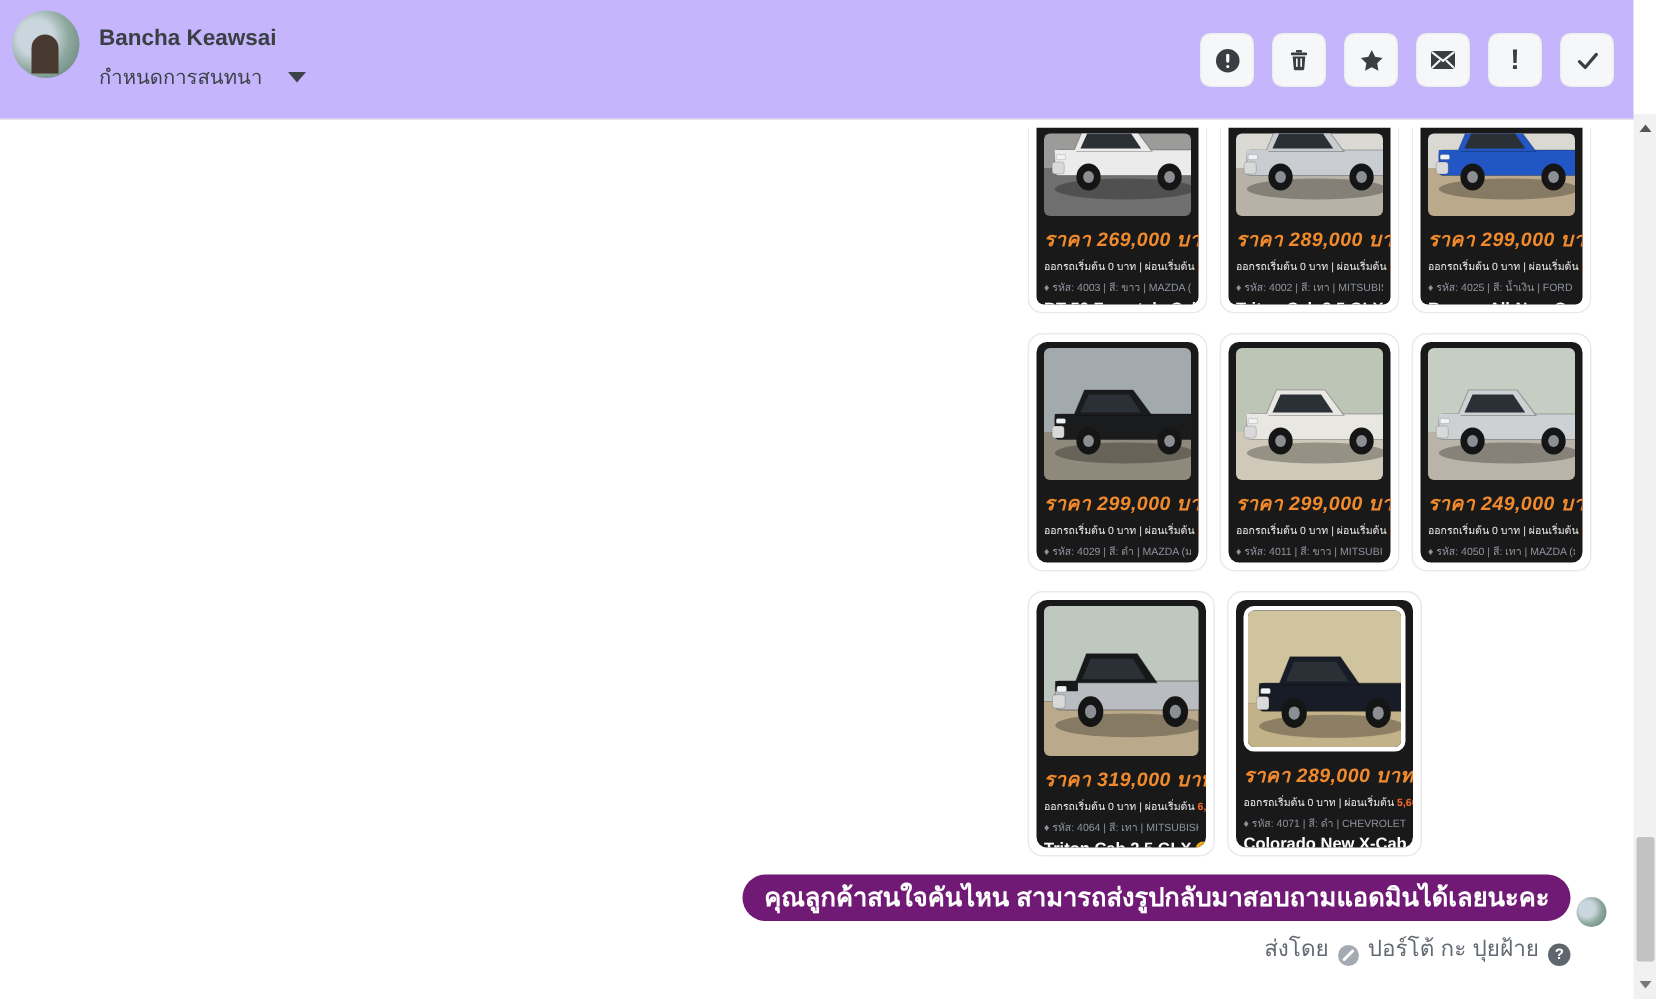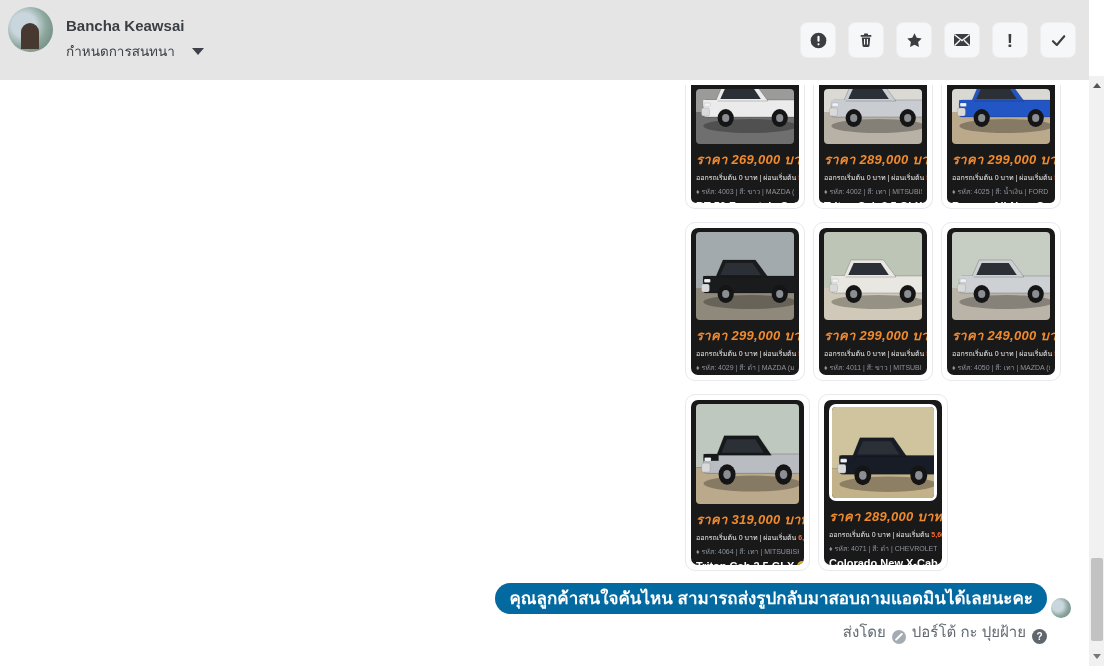--- a/index.html
+++ b/index.html
@@ -1,20 +1,20 @@
 <!DOCTYPE html>
 <html><head>
 <meta charset="utf-8">
 <style>
   * { margin:0; padding:0; box-sizing:border-box; }
   html,body { width:1104px; height:666px; overflow:hidden; }
   body { font-family:"Liberation Sans","DejaVu Sans",sans-serif; background:#fff; position:relative; }
 
   
-  .header { position:absolute; left:0; top:0; width:1089px; height:80px; background:#e5e5e5;
+  .header { position:absolute; left:0; top:0; width:1089px; height:80px; background:#c4b5fd;
             border-bottom:1px solid #e3e5e8; z-index:5; }
   .avatar { position:absolute; left:8px; top:7px; width:45px; height:45px; border-radius:50%;
             background:radial-gradient(circle at 35% 40%, #c9d6dd 0 30%, #8fa9a0 55%, #5d7a6e 100%); overflow:hidden; }
   .avatar::after { content:""; position:absolute; left:13px; top:16px; width:18px; height:26px;
             border-radius:9px 9px 0 0; background:#47392f; }
   .h-name { position:absolute; left:66px; top:17px; font-size:15px; font-weight:700; color:#3a3f44; }
   .h-sub  { position:absolute; left:66px; top:40px; font-size:13.5px; color:#3d4248; display:flex; align-items:center; gap:17px; }
   .caret-down { width:0; height:0; border-left:6px solid transparent; border-right:6px solid transparent;
             border-top:7px solid #3d4248; display:inline-block; }
   .actions { position:absolute; left:800px; top:22px; display:flex; gap:12px; }
@@ -38,21 +38,21 @@
   .price { font-size:13px; font-weight:700; font-style:italic; color:#f08a2d; margin-top:5px; letter-spacing:.3px; white-space:nowrap; }
   .fin   { font-size:7px; color:#ececec; margin-top:2px; white-space:nowrap; }
   .fin .amt { color:#ff6a2a; font-weight:700; }
   .code  { font-size:7px; color:#8d949e; margin-top:3px; white-space:nowrap; overflow:hidden; }
   .cname { font-size:11px; font-weight:700; color:#fff; margin-top:3px; white-space:nowrap; display:flex; align-items:center; gap:3px; }
   .badge { width:10px; height:10px; border-radius:50%; background:#e6a817; color:#191919; font-size:7px; font-weight:700;
            display:inline-flex; align-items:center; justify-content:center; flex:0 0 auto; }
 
   
   .bubble-row { position:absolute; right:42px; top:502px; display:flex; align-items:flex-end; }
-  .bubble { background:#0369a1; color:#fff; font-size:17px; font-weight:600; line-height:25px;
+  .bubble { background:#701a75; color:#fff; font-size:17px; font-weight:600; line-height:25px;
             padding:3px 14px; border-radius:17px; white-space:nowrap; }
   .mini-avatar { position:absolute; right:18px; top:517px; width:20px; height:20px; border-radius:50%;
             background:radial-gradient(circle at 35% 40%, #c9d6dd 0 30%, #8fa9a0 55%, #5d7a6e 100%); }
   .sentby { position:absolute; right:42px; top:539px; display:flex; align-items:flex-end; gap:6px;
             font-size:15px; color:#636a72; }
   .auto-badge { width:14px; height:14px; border-radius:50%; background:#a5abb3; position:relative; display:inline-block; }
   .auto-badge::after { content:""; position:absolute; left:2.2px; top:6px; width:9.5px; height:2px; background:#fff;
             border-radius:1px; transform:rotate(-45deg); }
   .q-badge { width:15px; height:15px; border-radius:50%; background:#5f666d; color:#fff; font-size:10px; font-weight:700;
             display:inline-flex; align-items:center; justify-content:center; }

